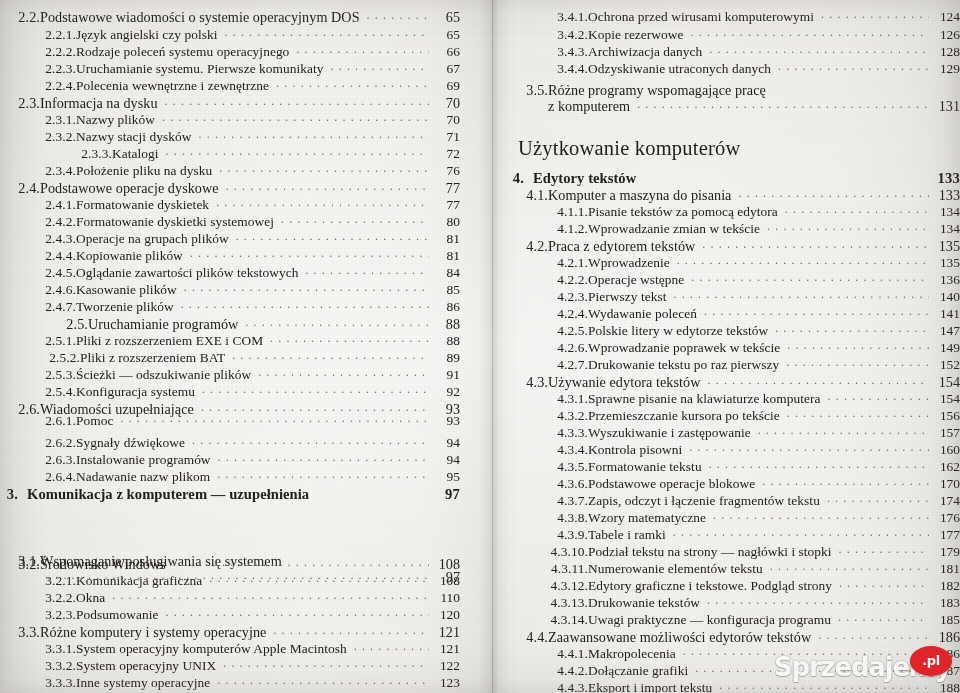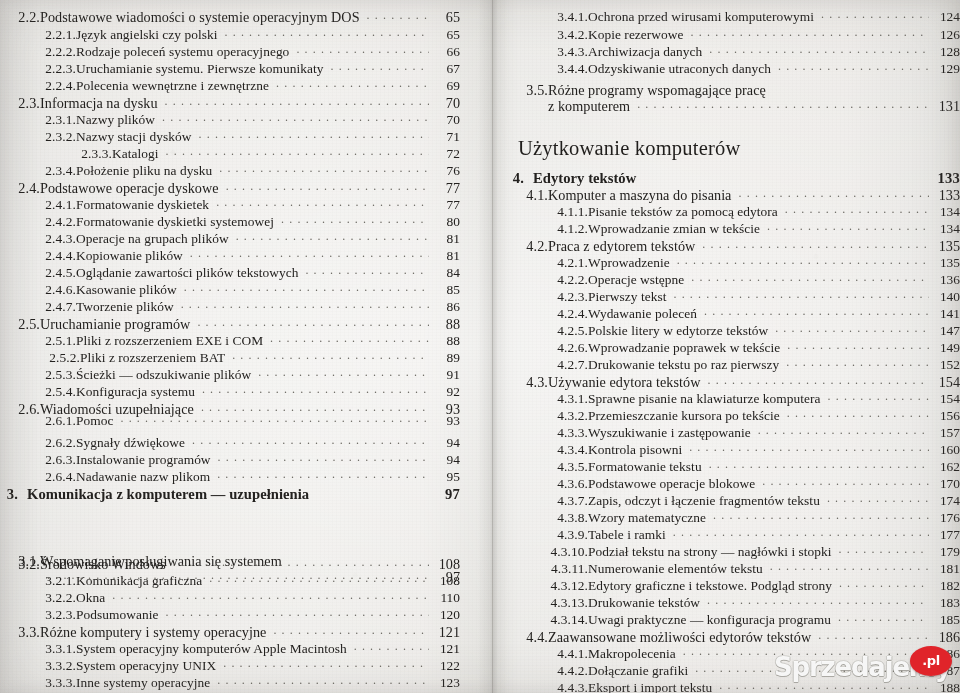--- a/index.html
+++ b/index.html
@@ -353,21 +353,21 @@
         </div>
       </div>
       <div style="position: absolute; left: 0px; right: 18px; top: 297.5px;">
         <div class="toc-row lvl3">
           <span class="num">2.4.7.</span>
           <span class="title">Tworzenie plików</span>
           <span class="leader"></span>
           <span class="page">86</span>
         </div>
       </div>
-      <div style="position: absolute; left: 0px; right: 18px; top: 314.5px;">
+      <div style="position: absolute; left: 0px; right: 18px; top: 314.5px; padding-left: 48px;">
         <div class="toc-row lvl2">
           <span class="num">2.5.</span>
           <span class="title">Uruchamianie programów</span>
           <span class="leader"></span>
           <span class="page">88</span>
         </div>
       </div>
       <div style="position: absolute; left: 0px; right: 18px; top: 331.5px;">
         <div class="toc-row lvl3">
           <span class="num">2.5.1.</span>

